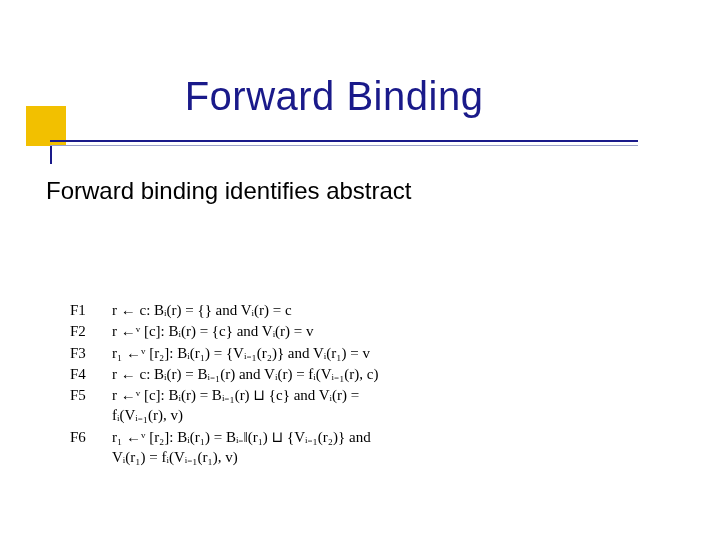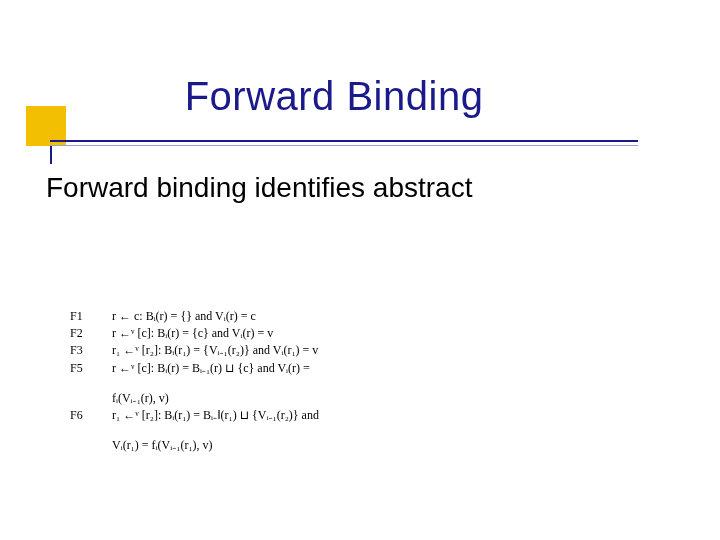--- a/index.html
+++ b/index.html
@@ -59,55 +59,54 @@
     position: absolute;
     left: 50px;
     top: 146px;
     width: 2px;
     height: 18px;
     background: #1a1a8a;
   }
   .body-text {
     position: absolute;
     left: 46px;
-    top: 170px;
+    top: 176px;
     right: 60px;
-    font-size: 28px;
+    font-size: 24px;
     line-height: 1.25;
     color: #000;
   }
   .body-text .indent {
     padding-left: 22px;
   }
   .rules-block {
     position: absolute;
     left: 70px;
-    top: 308px;
+    top: 300px;
     font-family: "Times New Roman", Times, serif;
-    font-size: 12px;
+    font-size: 15px;
     line-height: 1.35;
     color: #000;
   }
   .rules-block table {
     border-collapse: collapse;
   }
   .rules-block td {
     vertical-align: top;
     padding: 0 8px 1px 0;
   }
   .rules-block td.tag {
     width: 34px;
     font-family: "Times New Roman", Times, serif;
   }
   .rules-block .math {
   }
   .rules-block .cont {
     display: block;
     padding-left: 0;
-    margin-top: 14px;
   }
 </style>
 </head>
 <body>
 
 <div class="slide">
 
   <div class="accent-square"></div>
 
   <div class="title-wrap">
@@ -131,20 +130,24 @@
       </tr>
       <tr>
         <td class="tag">F2</td>
         <td class="math">r ←ᵛ [c]:  Bᵢ(r) = {c} and Vᵢ(r) = v</td>
       </tr>
       <tr>
         <td class="tag">F3</td>
         <td class="math">r₁ ←ᵛ [r₂]:  Bᵢ(r₁) = {Vᵢ₋₁(r₂)} and Vᵢ(r₁) = v</td>
       </tr>
       <tr>
+        <td class="tag">F4</td>
+        <td class="math">r ←  c:  Bᵢ(r) = Bᵢ₋₁(r) and Vᵢ(r) = fᵢ(Vᵢ₋₁(r), c)</td>
+      </tr>
+      <tr>
         <td class="tag">F5</td>
         <td class="math">
           <span>r ←ᵛ [c]:  Bᵢ(r) = Bᵢ₋₁(r) ⊔ {c} and Vᵢ(r) =</span>
           <span class="cont">fᵢ(Vᵢ₋₁(r), v)</span>
         </td>
       </tr>
       <tr>
         <td class="tag">F6</td>
         <td class="math">
           <span>r₁ ←ᵛ [r₂]:  Bᵢ(r₁) = Bᵢ₋‖(r₁) ⊔ {Vᵢ₋₁(r₂)} and</span>

